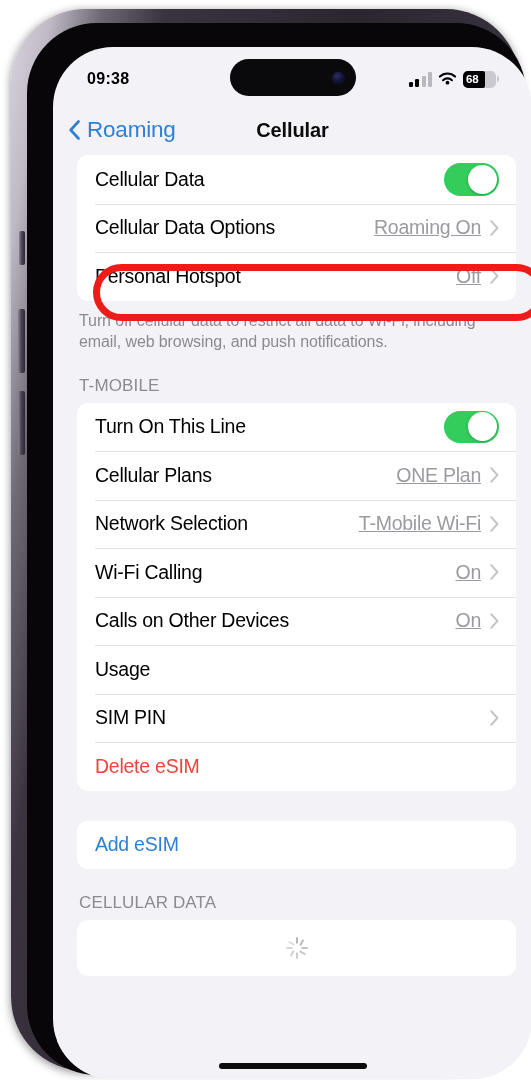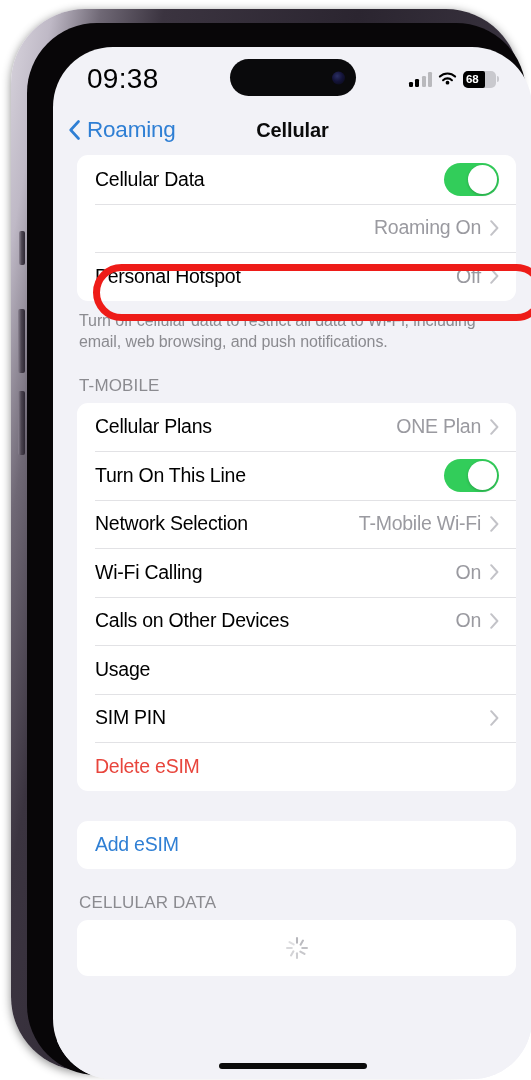--- a/index.html
+++ b/index.html
@@ -39,21 +39,21 @@
   #btn-voldown{left:7px;  top:382px; width:7px;  height:64px; }
   #btn-power{  right:7px; top:330px; width:7px;  height:104px;
                background:linear-gradient(270deg,#8d8694,#4b4450 45%,#2d2733); }
 
   
   #status-bar{
     position:absolute; left:0; top:0; width:479px; height:58px;
     display:flex; align-items:center; justify-content:space-between;
     padding:0 36px 0 34px;
   }
-  #status-time{ font-size:28px; font-weight:400; color:#000; letter-spacing:.3px; padding-top:6px; }
+  #status-time{ font-size:16px; font-weight:700; color:#000; letter-spacing:.3px; padding-top:6px; }
   #status-right{ display:flex; align-items:center; gap:6px; padding-top:6px; }
 
   .bars{ display:flex; align-items:flex-end; gap:2.5px; height:15px; }
   .bars i{ display:block; width:4px; border-radius:1.2px; background:#000; }
   .bars i:nth-child(1){ height:5px; }
   .bars i:nth-child(2){ height:8px; }
   .bars i:nth-child(3){ height:11px; background:#b9b9bd; }
   .bars i:nth-child(4){ height:15px; background:#b9b9bd; }
 
   .batt{ position:relative; width:33px; height:17px; border-radius:5px;
@@ -117,21 +117,21 @@
     background:#e2e2e5;
   }
   .row-label{
     font-size:19.5px; color:#000; letter-spacing:-.25px; white-space:nowrap;
   }
   .row-label.destructive{ color:#e8453c; }
   .row-label.link{ color:#2f7fd4; }
   .row-right{
     margin-left:auto; display:flex; align-items:center; gap:9px;
   }
-  .row-value{ font-size:19.5px; color:#9a9aa0; letter-spacing:-.25px; white-space:nowrap; }
+  .row-value{ font-size:19.5px; color:#9a9aa0; letter-spacing:-.25px; white-space:nowrap;text-decoration:underline; }
   .chev{ width:9px; height:16px; display:block; flex:none; }
 
   
   .toggle{
     width:55px; height:32.5px; border-radius:17px; background:#32cd5a;
     position:relative; flex:none; cursor:pointer;
   }
   .toggle .knob{
     position:absolute; right:1.6px; top:1.6px;
     width:29px; height:29px; border-radius:50%; background:#fff;
@@ -224,20 +224,21 @@
           <div class="row">
             <span class="row-label">Cellular Data</span>
             <span class="row-right">
               <span class="toggle">
                   <span class="knob"></span>
                 </span>
             </span>
           </div>
 
           <div class="row">
+            <span class="row-label">Cellular Data Options</span>
             <span class="row-right">
               <span class="row-value">Roaming On</span>
               <svg class="chev" viewBox="0 0 9 16">
                 <path d="M1.2 1.2 L7.4 8 L1.2 14.8" stroke="#c3c3c8" stroke-width="2" fill="none" stroke-linecap="round" stroke-linejoin="round"></path>
               </svg>
             </span>
           </div>
 
           <div class="row">
             <span class="row-label">Personal Hotspot</span>
@@ -247,37 +248,37 @@
                 <path d="M1.2 1.2 L7.4 8 L1.2 14.8" stroke="#c3c3c8" stroke-width="2" fill="none" stroke-linecap="round" stroke-linejoin="round"></path>
               </svg>
             </span>
           </div>
         </div>
 
         <div class="footer-text">Turn off cellular data to restrict all data to Wi-Fi, including email, web browsing, and push notifications.</div>
 
         <div class="group-header">T-MOBILE</div>
         <div class="group">
-
-          <div class="row">
-            <span class="row-label">Cellular Plans</span>
-            <span class="row-right">
-              <span class="row-value">ONE Plan</span>
-              <svg class="chev" viewBox="0 0 9 16">
-                <path d="M1.2 1.2 L7.4 8 L1.2 14.8" stroke="#c3c3c8" stroke-width="2" fill="none" stroke-linecap="round" stroke-linejoin="round"></path>
-              </svg>
-            </span>
-          </div>
 
           <div class="row">
             <span class="row-label">Turn On This Line</span>
             <span class="row-right">
               <span class="toggle">
                   <span class="knob"></span>
                 </span>
+            </span>
+          </div>
+
+          <div class="row">
+            <span class="row-label">Cellular Plans</span>
+            <span class="row-right">
+              <span class="row-value">ONE Plan</span>
+              <svg class="chev" viewBox="0 0 9 16">
+                <path d="M1.2 1.2 L7.4 8 L1.2 14.8" stroke="#c3c3c8" stroke-width="2" fill="none" stroke-linecap="round" stroke-linejoin="round"></path>
+              </svg>
             </span>
           </div>
 
           <div class="row">
             <span class="row-label">Network Selection</span>
             <span class="row-right">
               <span class="row-value">T-Mobile Wi-Fi</span>
               <svg class="chev" viewBox="0 0 9 16">
                 <path d="M1.2 1.2 L7.4 8 L1.2 14.8" stroke="#c3c3c8" stroke-width="2" fill="none" stroke-linecap="round" stroke-linejoin="round"></path>
               </svg>

